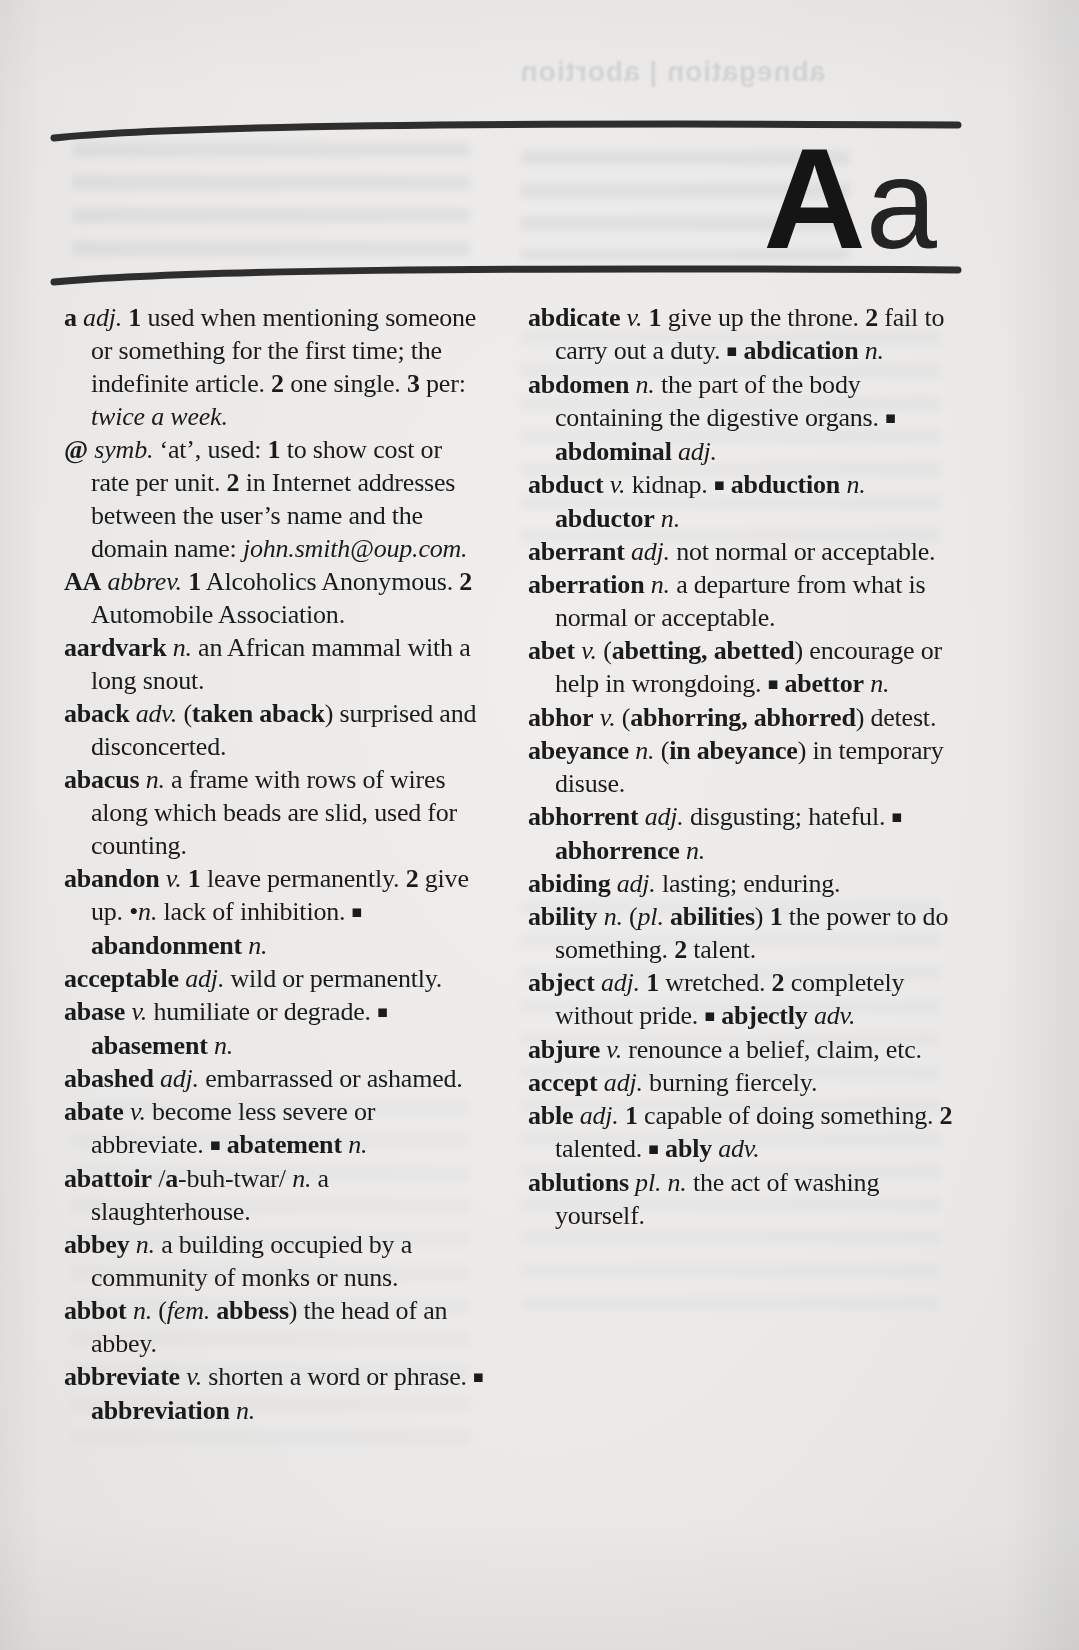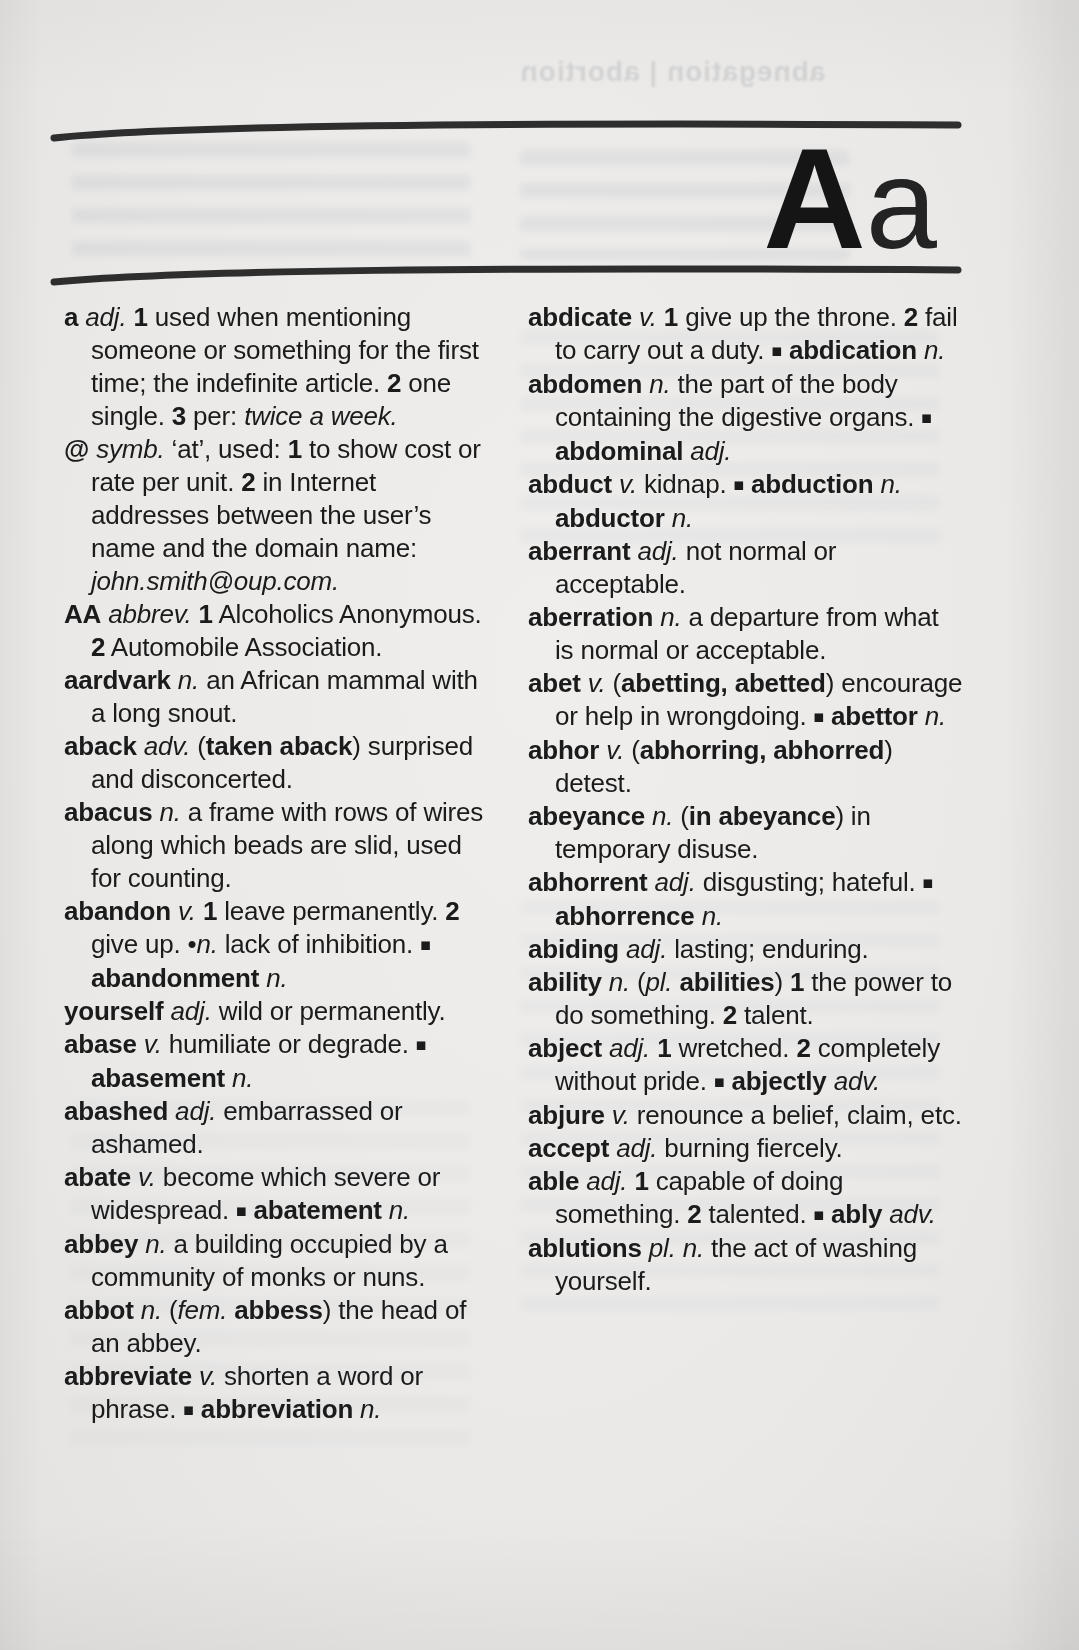--- a/index.html
+++ b/index.html
@@ -66,20 +66,21 @@
     color:#232323;
     margin-left:6px;
   }
 
   
   .columns{
     position:absolute;
     top:301px;left:64px;
     display:flex;
     gap:42px;
+    font-family:Liberation Serif, serif;
   }
   .col{font-size:26px;line-height:33px;letter-spacing:-0.2px;}
   .col-left{width:422px;}
   .col-right{width:436px;}
   .entry{
     padding-left:27px;
     text-indent:-27px;
     margin:0;
   }
   .seg-b{font-weight:bold;}
@@ -114,24 +115,25 @@
 
   <div class="columns">
     <div class="col col-left" id="col-left">
         <div class="entry"><span class="seg-b">a</span><span class="seg-i"> adj.</span><span class="seg-b"> 1</span><span class="seg-n"> used when mentioning someone or something for the first time; the indefinite article.</span><span class="seg-b"> 2</span><span class="seg-n"> one single.</span><span class="seg-b"> 3</span><span class="seg-n"> per: </span><span class="seg-i">twice a week.</span></div>
         <div class="entry"><span class="seg-b">@</span><span class="seg-i"> symb.</span><span class="seg-n"> ‘at’, used:</span><span class="seg-b"> 1</span><span class="seg-n"> to show cost or rate per unit.</span><span class="seg-b"> 2</span><span class="seg-n"> in Internet addresses between the user’s name and the domain name: </span><span class="seg-i">john.smith@oup.com.</span></div>
         <div class="entry"><span class="seg-b">AA</span><span class="seg-i"> abbrev.</span><span class="seg-b"> 1</span><span class="seg-n"> Alcoholics Anonymous.</span><span class="seg-b"> 2</span><span class="seg-n"> Automobile Association.</span></div>
         <div class="entry"><span class="seg-b">aardvark</span><span class="seg-i"> n.</span><span class="seg-n"> an African mammal with a long snout.</span></div>
         <div class="entry"><span class="seg-b">aback</span><span class="seg-i"> adv.</span><span class="seg-n"> (</span><span class="seg-b">taken aback</span><span class="seg-n">) surprised and disconcerted.</span></div>
         <div class="entry"><span class="seg-b">abacus</span><span class="seg-i"> n.</span><span class="seg-n"> a frame with rows of wires along which beads are slid, used for counting.</span></div>
         <div class="entry"><span class="seg-b">abandon</span><span class="seg-i"> v.</span><span class="seg-b"> 1</span><span class="seg-n"> leave permanently.</span><span class="seg-b"> 2</span><span class="seg-n"> give up. •</span><span class="seg-i">n.</span><span class="seg-n"> lack of inhibition. </span><span class="seg-q">■</span><span class="seg-b"> abandonment</span><span class="seg-i"> n.</span></div>
-        <div class="entry"><span class="seg-b">yourself</span><span class="seg-i"> adj.</span><span class="seg-n"> wild or permanently.</span></div>
+        <div class="entry"><span class="seg-b">acceptable</span><span class="seg-i"> adj.</span><span class="seg-n"> wild or permanently.</span></div>
         <div class="entry"><span class="seg-b">abase</span><span class="seg-i"> v.</span><span class="seg-n"> humiliate or degrade. </span><span class="seg-q">■</span><span class="seg-b"> abasement</span><span class="seg-i"> n.</span></div>
         <div class="entry"><span class="seg-b">abashed</span><span class="seg-i"> adj.</span><span class="seg-n"> embarrassed or ashamed.</span></div>
-        <div class="entry"><span class="seg-b">abate</span><span class="seg-i"> v.</span><span class="seg-n"> become which severe or widespread. </span><span class="seg-q">■</span><span class="seg-b"> abatement</span><span class="seg-i"> n.</span></div>
+        <div class="entry"><span class="seg-b">abate</span><span class="seg-i"> v.</span><span class="seg-n"> become less severe or abbreviate. </span><span class="seg-q">■</span><span class="seg-b"> abatement</span><span class="seg-i"> n.</span></div>
+        <div class="entry"><span class="seg-b">abattoir</span><span class="seg-n"> /</span><span class="seg-b">a</span><span class="seg-n">-buh-twar/</span><span class="seg-i"> n.</span><span class="seg-n"> a slaughterhouse.</span></div>
         <div class="entry"><span class="seg-b">abbey</span><span class="seg-i"> n.</span><span class="seg-n"> a building occupied by a community of monks or nuns.</span></div>
         <div class="entry"><span class="seg-b">abbot</span><span class="seg-i"> n.</span><span class="seg-n"> (</span><span class="seg-i">fem.</span><span class="seg-b"> abbess</span><span class="seg-n">) the head of an abbey.</span></div>
         <div class="entry"><span class="seg-b">abbreviate</span><span class="seg-i"> v.</span><span class="seg-n"> shorten a word or phrase. </span><span class="seg-q">■</span><span class="seg-b"> abbreviation</span><span class="seg-i"> n.</span></div>
       </div>
     <div class="col col-right" id="col-right">
         <div class="entry"><span class="seg-b">abdicate</span><span class="seg-i"> v.</span><span class="seg-b"> 1</span><span class="seg-n"> give up the throne.</span><span class="seg-b"> 2</span><span class="seg-n"> fail to carry out a duty. </span><span class="seg-q">■</span><span class="seg-b"> abdication</span><span class="seg-i"> n.</span></div>
         <div class="entry"><span class="seg-b">abdomen</span><span class="seg-i"> n.</span><span class="seg-n"> the part of the body containing the digestive organs. </span><span class="seg-q">■</span><span class="seg-b"> abdominal</span><span class="seg-i"> adj.</span></div>
         <div class="entry"><span class="seg-b">abduct</span><span class="seg-i"> v.</span><span class="seg-n"> kidnap. </span><span class="seg-q">■</span><span class="seg-b"> abduction</span><span class="seg-i"> n.</span><span class="seg-b"> abductor</span><span class="seg-i"> n.</span></div>
         <div class="entry"><span class="seg-b">aberrant</span><span class="seg-i"> adj.</span><span class="seg-n"> not normal or acceptable.</span></div>
         <div class="entry"><span class="seg-b">aberration</span><span class="seg-i"> n.</span><span class="seg-n"> a departure from what is normal or acceptable.</span></div>

